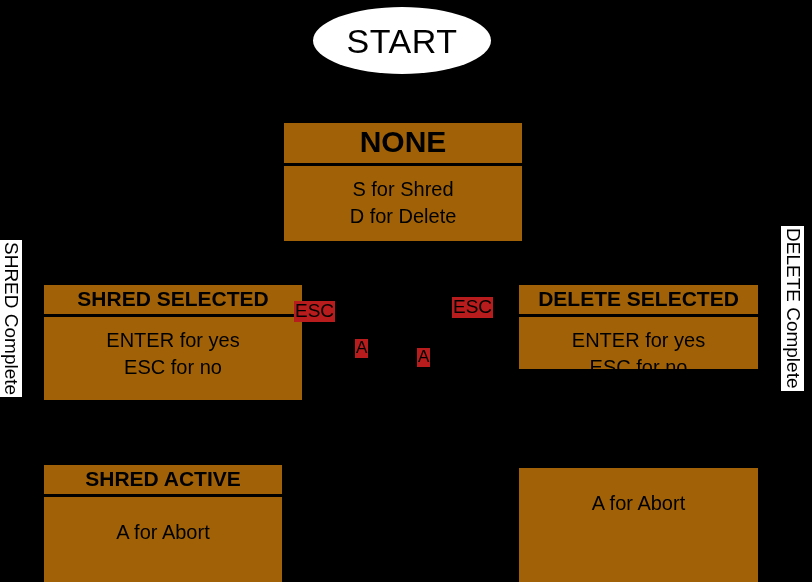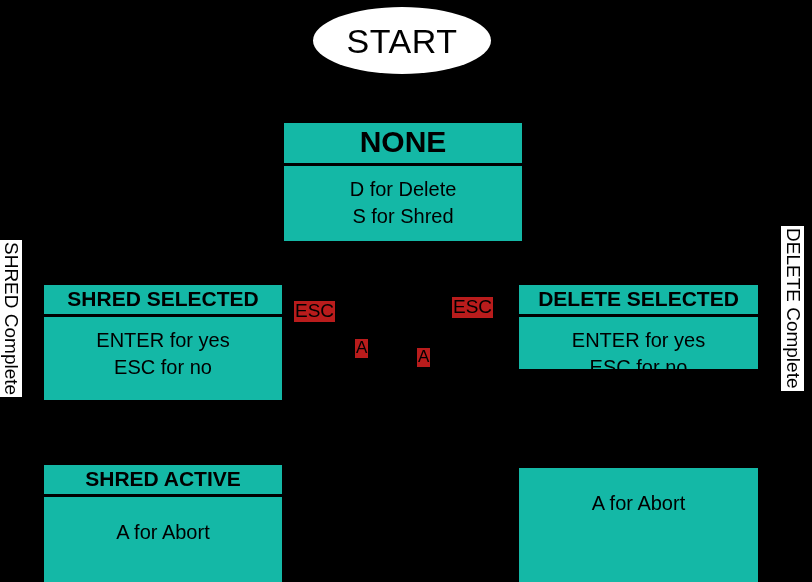--- a/index.html
+++ b/index.html
@@ -32,21 +32,21 @@
     font-size: 34px;
     font-weight: 400;
     letter-spacing: 0.5px;
     color: #000000;
     line-height: 1;
   }
 
   
   .state-box {
     position: absolute;
-    background: #14b8a6;
+    background: #a16207;
     color: #000000;
     box-sizing: border-box;
     display: flex;
     flex-direction: column;
   }
   .state-title-row {
     flex: 0 0 auto;
     display: flex;
     align-items: center;
     justify-content: center;
@@ -131,26 +131,26 @@
   <div class="terminator" style="left:313px; top:7px; width:178px; height:67px;">
     <span class="terminator-label">START</span>
   </div>
 
   <div class="state-box" style="left:284px; top:123px; width:238px; height:118px;">
     <div class="state-title-row">
       <span class="state-title big">NONE</span>
     </div>
     <div class="state-divider"></div>
     <div class="state-body">
+      <span class="state-line">S for Shred</span>
       <span class="state-line">D for Delete</span>
-      <span class="state-line">S for Shred</span>
     </div>
   </div>
 
-  <div class="state-box" style="left:44px; top:285px; width:238px; height:115px;">
+  <div class="state-box" style="left:44px; top:285px; width:258px; height:115px;">
     <div class="state-title-row">
       <span class="state-title">SHRED SELECTED</span>
     </div>
     <div class="state-divider"></div>
     <div class="state-body">
       <span class="state-line">ENTER for yes</span>
       <span class="state-line">ESC for no</span>
     </div>
   </div>
 

